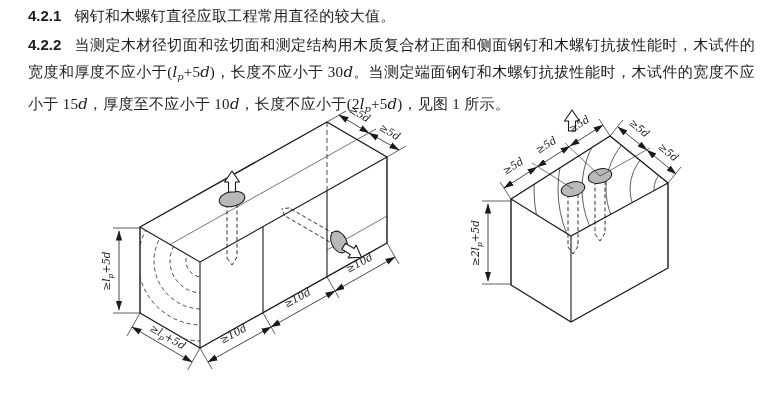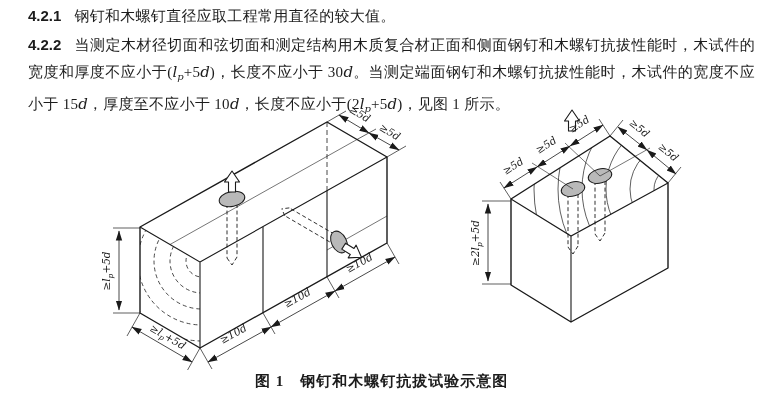--- a/index.html
+++ b/index.html
@@ -176,15 +176,14 @@
         <path class="thin" d="M600,176 L650,148"></path>
         <path class="dim" d="M618,127 L647,150" marker-start="url(#arr)" marker-end="url(#arr)"></path>
         <path class="dim" d="M647,150 L676,174" marker-start="url(#arr)" marker-end="url(#arr)"></path>
         <text transform="translate(637,131) rotate(39)">≥5d</text>
         <text transform="translate(666,155) rotate(39)">≥5d</text>
       </g>
     </g>
   </svg>
   </div>
 
-  <div class="caption">图 1　钢钉和木螺钉抗拔试验示意图</div>
 
 </div>
 
 </body></html>

